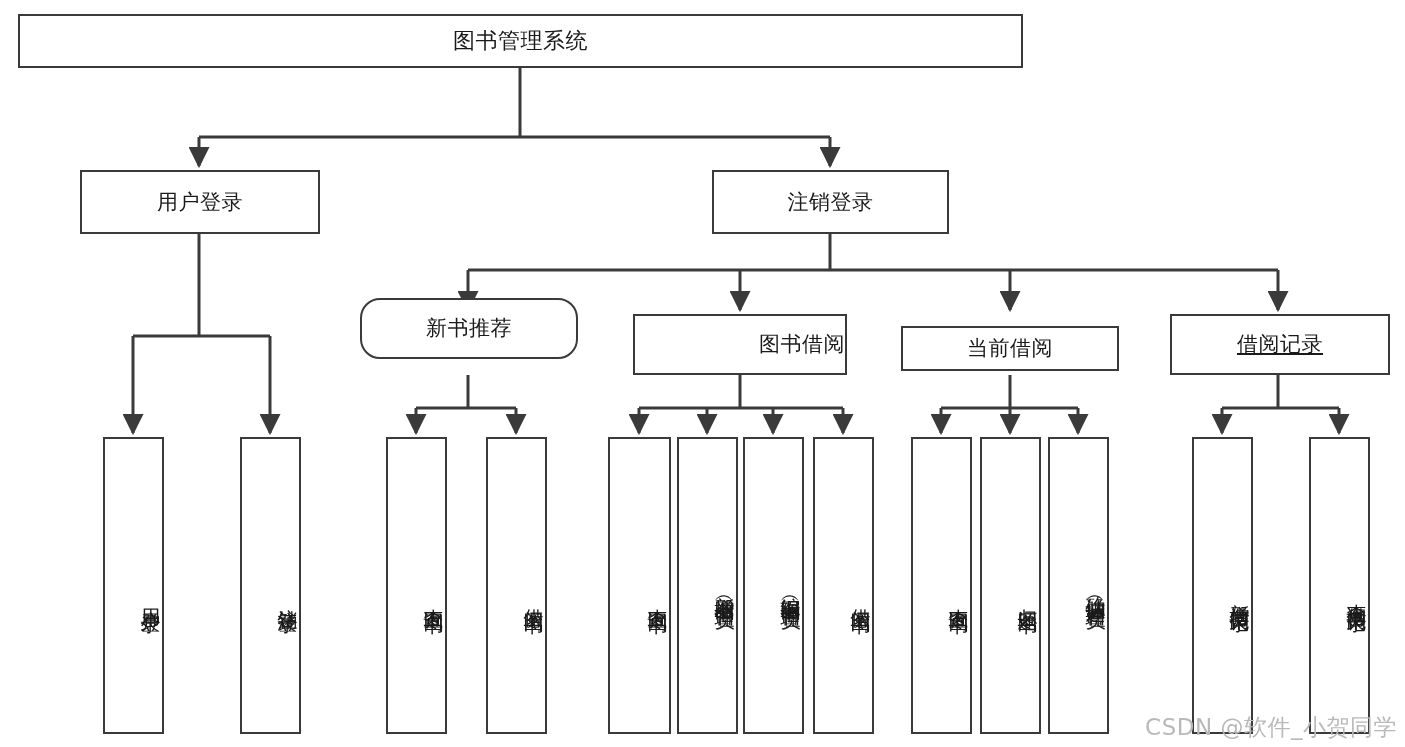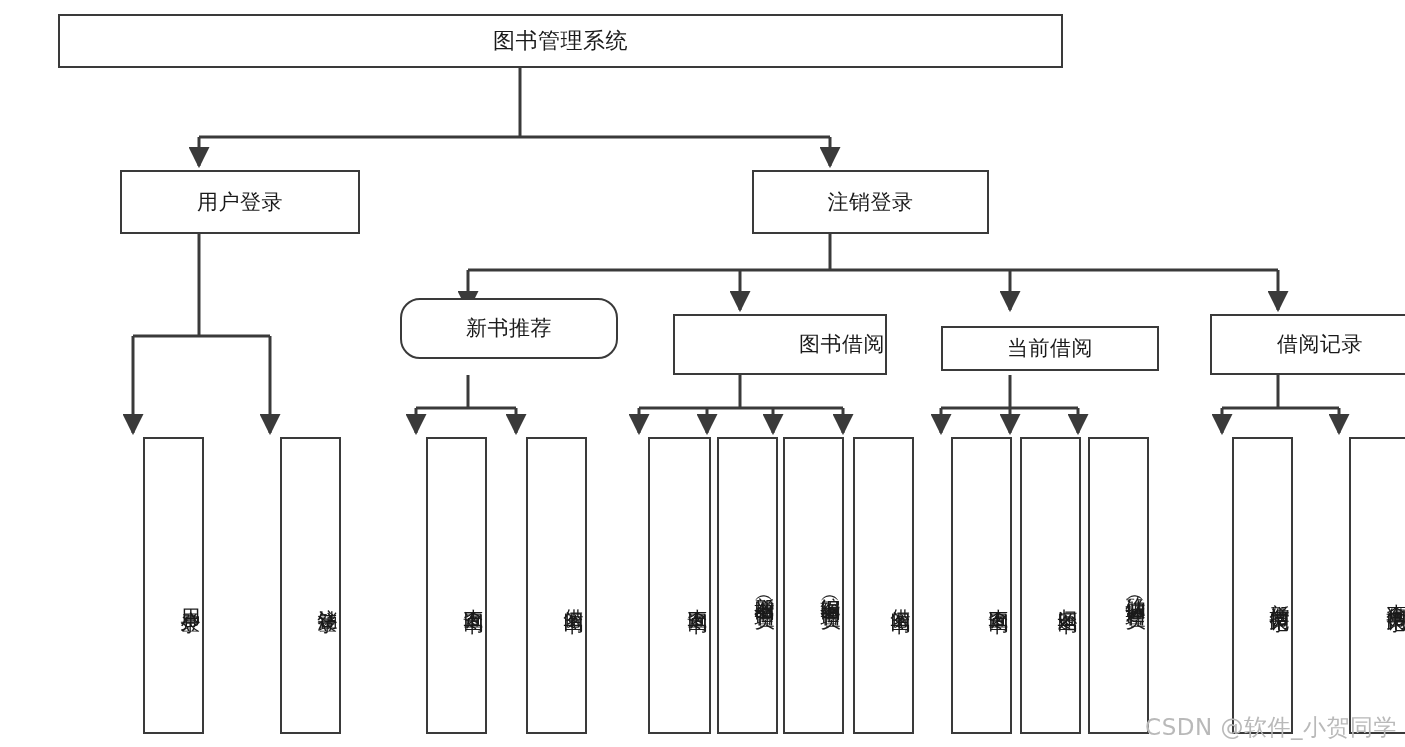--- a/index.html
+++ b/index.html
@@ -23,21 +23,20 @@
   .node{
     position:absolute;
     box-sizing:border-box;
     background:#ffffff;
     border:2px solid #3a3a3a;
     display:flex;
     align-items:center;
     justify-content:center;
     color:#1a1a1a;
     line-height:1.18;
-    margin-left:40px;
   }
   .node.horiz{
     font-size:21px;
     text-align:center;
     letter-spacing:0.5px;
   }
   .node.root{
     font-size:22px;
   }
   .node.vert{
@@ -134,21 +133,21 @@
 
   <div class="node horiz" style="left:360px;top:298px;width:218px;height:61px;border-radius:20px;">
     <span>新书推荐</span>
   </div>
   <div class="node horiz" style="left:633px;top:314px;width:214px;height:61px;justify-content:flex-end;">
     <span>图书借阅</span>
   </div>
   <div class="node horiz" style="left:901px;top:326px;width:218px;height:45px;">
     <span>当前借阅</span>
   </div>
-  <div class="node horiz" style="left:1170px;top:314px;width:220px;height:61px;">
+  <div class="node horiz" style="left:1170px;top:314px;width:220px;height:61px;text-decoration:underline;">
     <span>借阅记录</span>
   </div>
 
   <div class="node vert" style="left:103px;top:437px;width:61px;height:297px;">
     <span class="vlabel">用户登录</span>
   </div>
   <div class="node vert" style="left:240px;top:437px;width:61px;height:297px;">
     <span class="vlabel">注销登录</span>
   </div>
 

